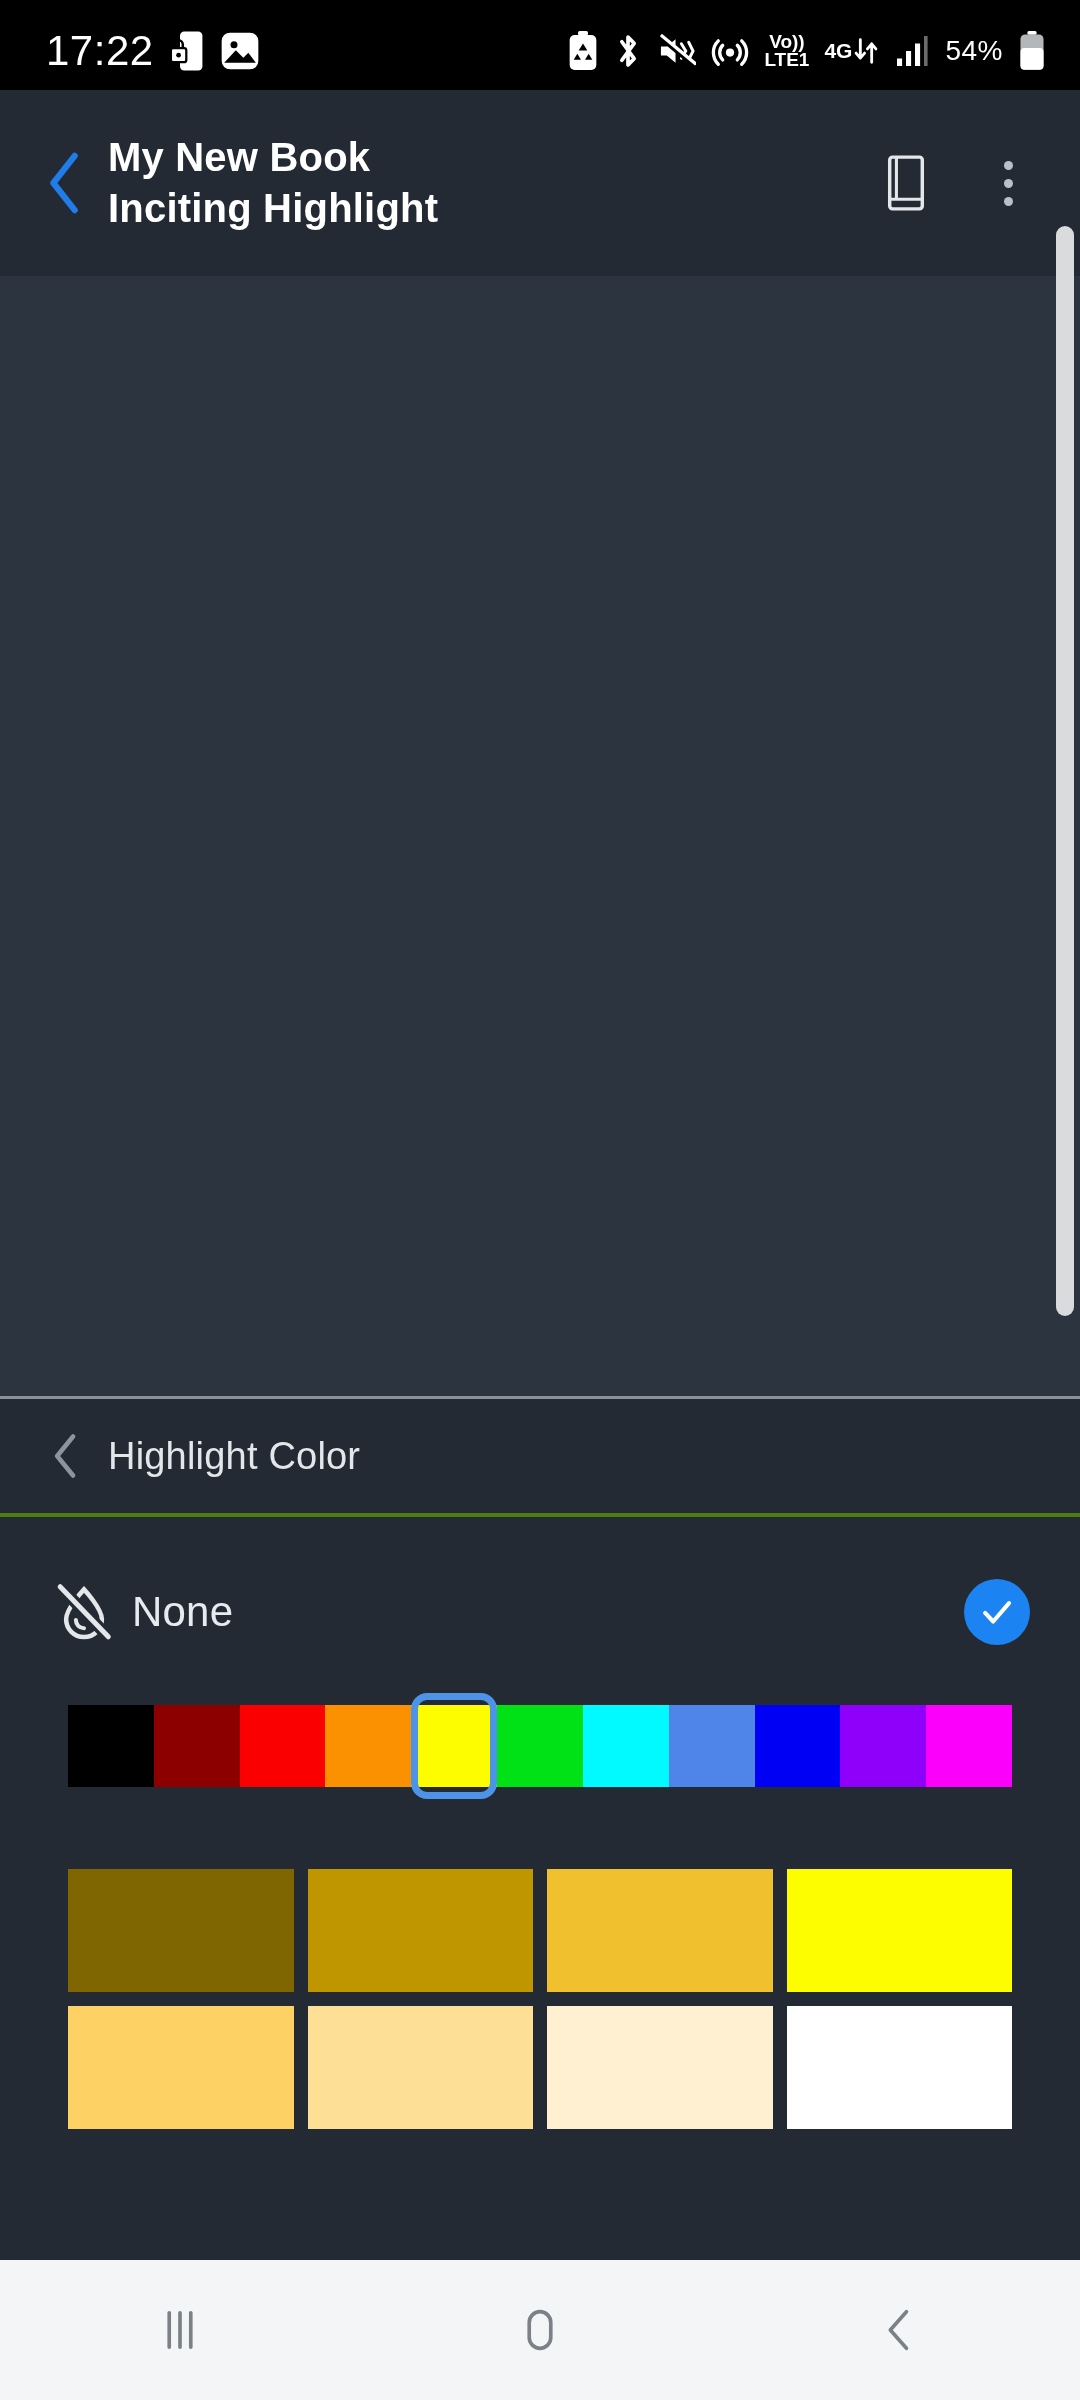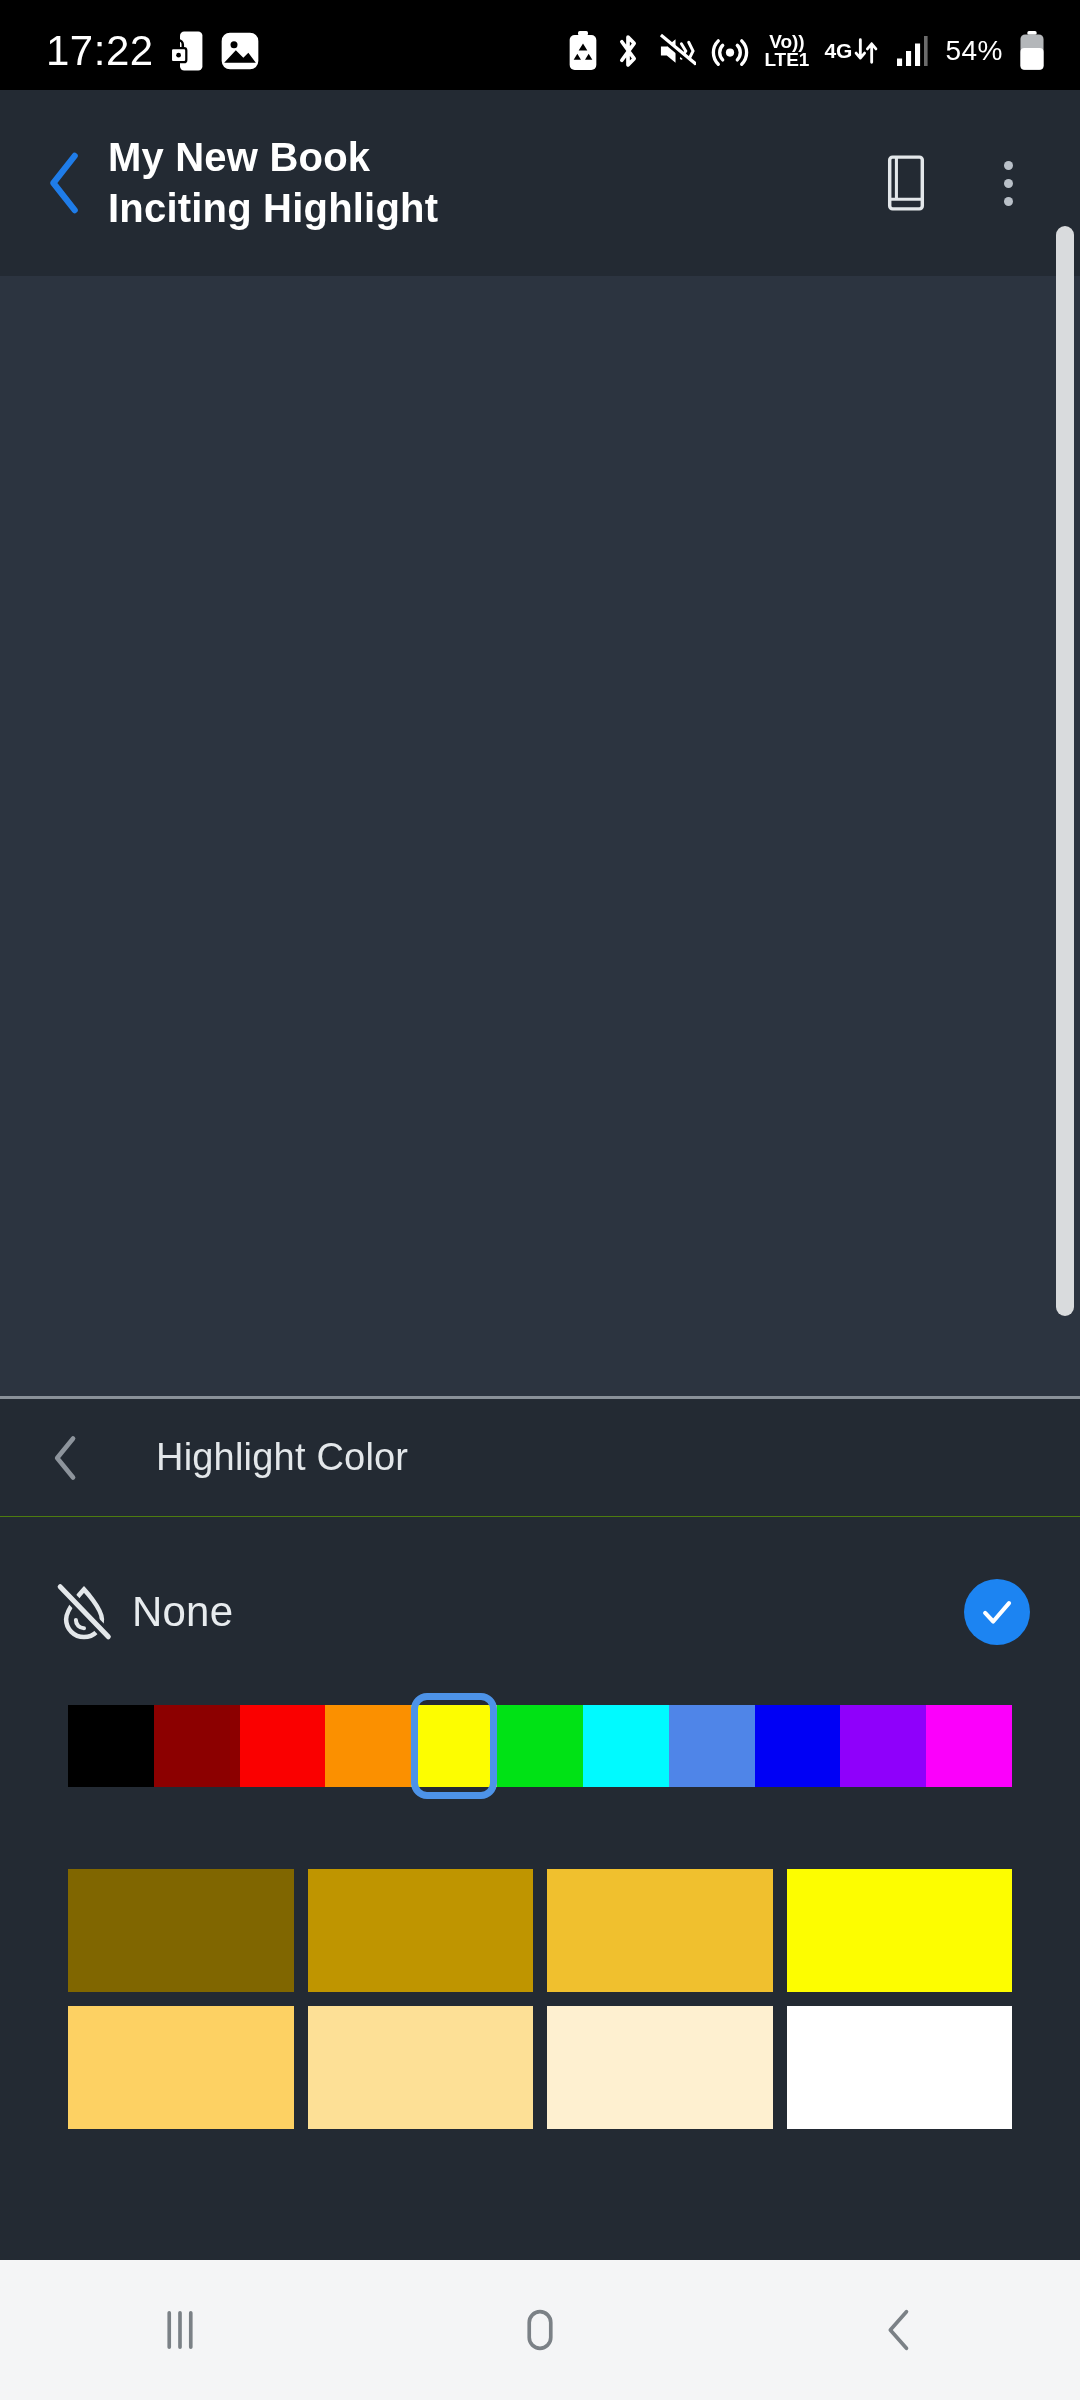--- a/index.html
+++ b/index.html
@@ -63,22 +63,21 @@
     background:#8a9199;
   }
 
   
   .panel {
     position:absolute; top:1399px; left:0; width:1080px; height:861px;
     background:#232a33;
   }
   .panel-head {
     height:118px; display:flex; align-items:center; padding-left:44px;
-    border-bottom:1px solid #4d7c0f;
-    gap:48px;
+    border-bottom:4px solid #4d7c0f;
   }
   .panel-head .pchev { width:44px; display:flex; align-items:center; justify-content:center; }
   .panel-head .ptitle {
     color:#e3e7ea; font-size:38px; margin-left:20px; letter-spacing:0.2px;
   }
 
   .none-row {
     height:150px; display:flex; align-items:center; padding:0 50px 0 50px; margin-top:20px;
   }
   .none-ico { width:68px; height:68px; display:flex; align-items:center; justify-content:center; }

